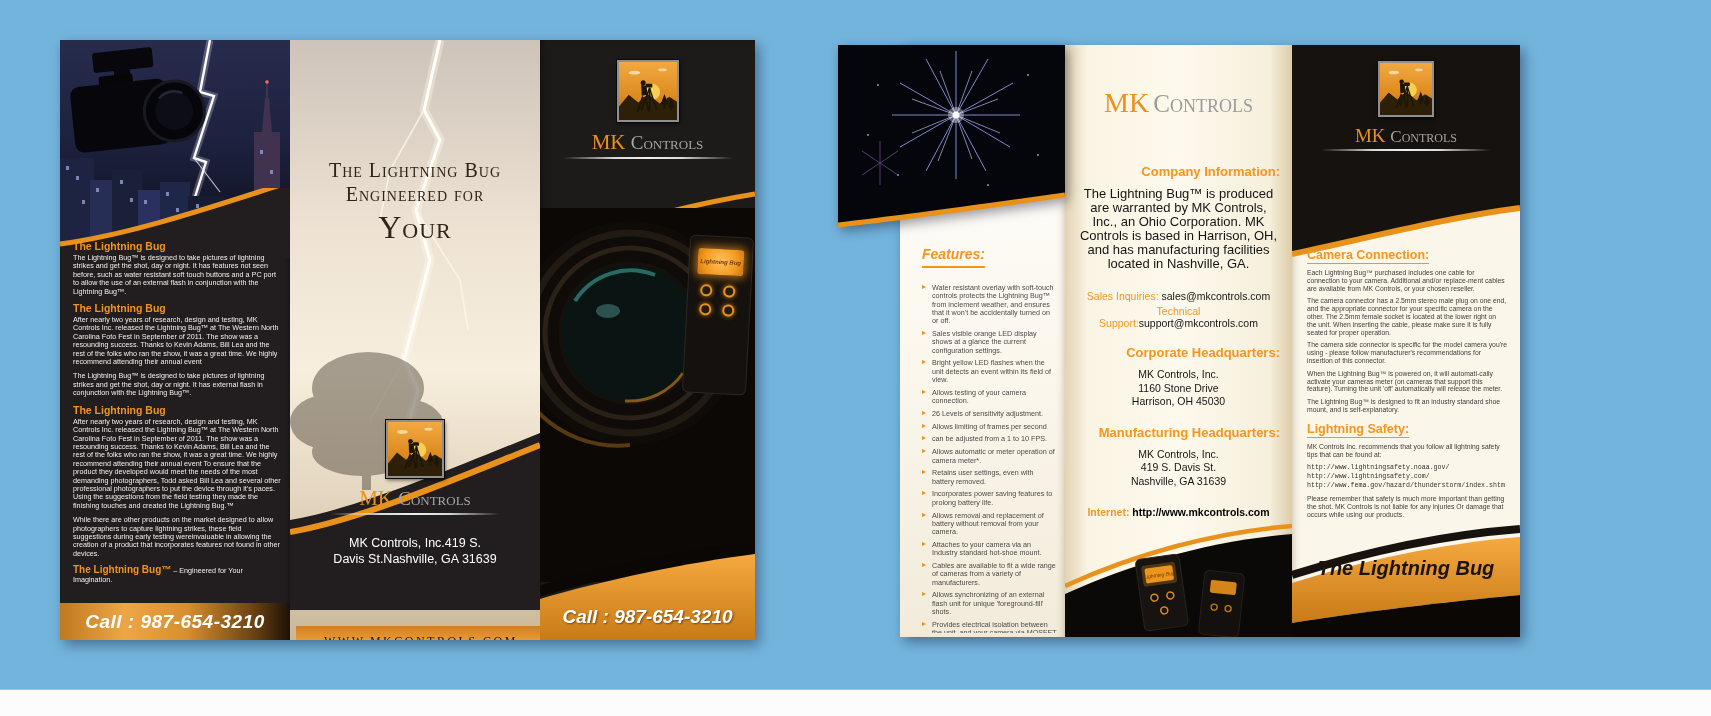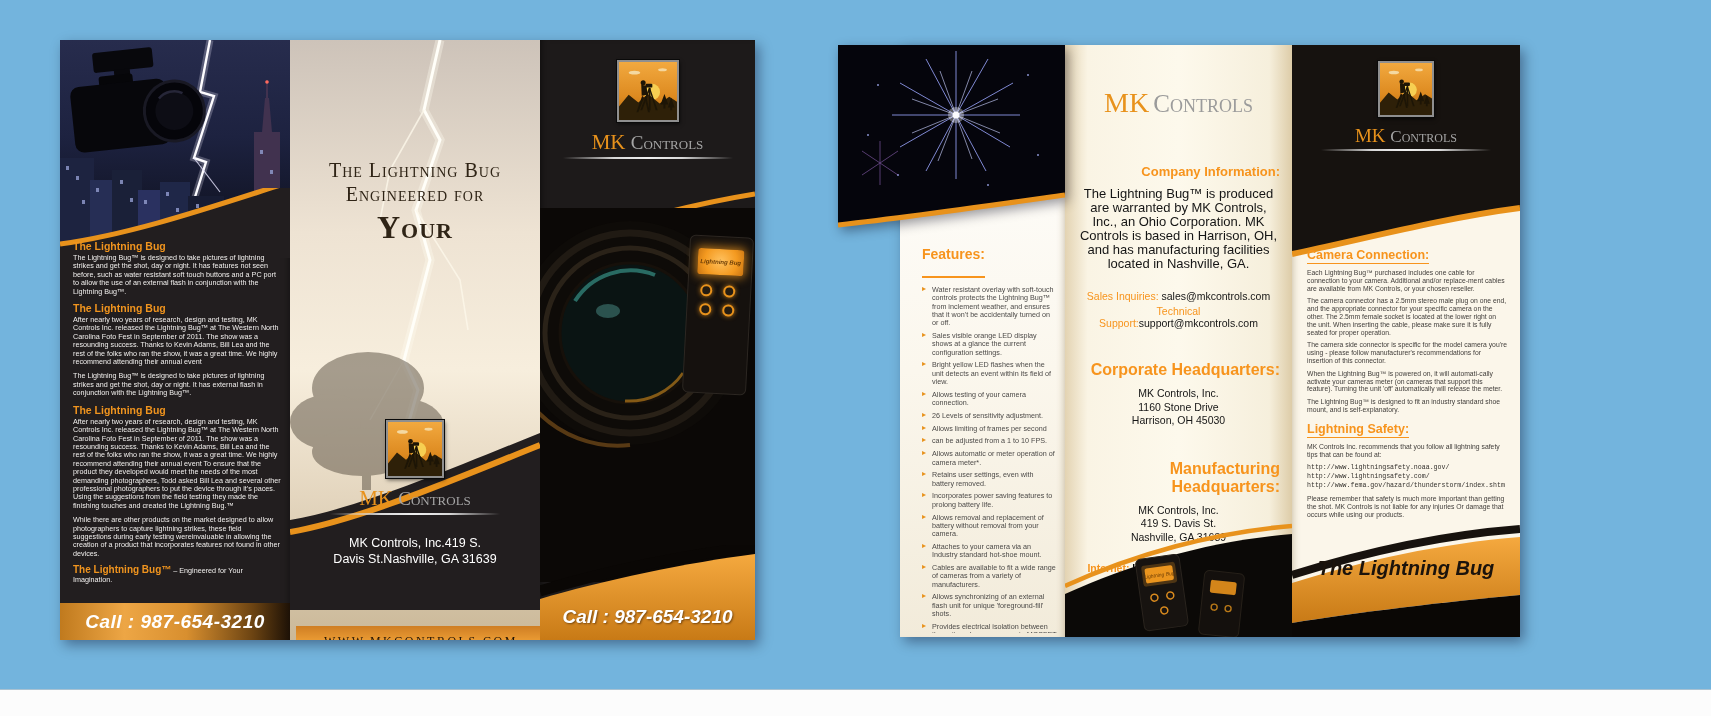--- a/index.html
+++ b/index.html
@@ -30,21 +30,21 @@
               text-align:center; color:#fff; font-style:italic; font-weight:bold; font-size:19px;
               letter-spacing:.5px;
               background:linear-gradient(90deg,#c07a1e 0%,#eda645 28%,#d88f2f 55%,#6b4312 84%,#1d1106 100%); }
 
   .lp2-bolt, .lp2-tree { position:absolute; pointer-events:none; }
   .lp2-bolt { left:0; top:0; }
   .lp2-tree { left:0; bottom:150px; opacity:.55; }
   .lp2-title { position:absolute; left:0; top:118px; width:100%; text-align:center;
                font-family:"Liberation Serif", serif; font-variant:small-caps; color:#2f2416; }
   .lp2-title .t-sm { font-size:20px; letter-spacing:1px; line-height:24px; }
-  .lp2-title .t-lg { font-size:32px; letter-spacing:1px; line-height:36px; margin:3px 4px;font-weight:bold; }
+  .lp2-title .t-lg { font-size:32px; letter-spacing:1px; line-height:36px; margin:3px 4px; }
   .lp2-dark { position:absolute; left:0; bottom:30px; width:250px; height:235px; }
   .lp2-logoarea { position:absolute; left:0; bottom:30px; width:100%; height:190px;
                   display:flex; flex-direction:column; align-items:center; }
   .website-bar { position:absolute; left:6px; bottom:0; width:100%; height:14px; line-height:30px;
                  text-align:center; background:linear-gradient(180deg,#cf7e23,#e99a33);
                  font-family:"Liberation Serif", serif; font-weight:normal; font-size:12px;
                  color:#241505; text-transform:uppercase; letter-spacing:2.5px; }
 
   .logo-frame { border:2px solid #8f8f8f; box-shadow:0 0 0 1px #0a0a0a, 1px 2px 4px rgba(0,0,0,.6); display:block; }
   .wordmark { font-family:"Liberation Serif", serif; white-space:nowrap; }
@@ -75,32 +75,32 @@
   .rp1 { width:165px; background:linear-gradient(180deg,#ffffff 0%,#fbf7ed 55%,#f2ebda 100%);
          box-shadow:inset -7px 0 10px -8px rgba(90,60,10,.45); }
   .rp2 { width:227px; background:linear-gradient(90deg,#e3d3b2 0%,#faf4e4 10%,#fdf9ec 50%,#f6efdc 90%,#ddcca8 100%); }
   .rp3 { width:228px; background:#fbf6ea; box-shadow:inset 7px 0 10px -8px rgba(90,60,10,.45); }
 
   .fireworks-block { position:absolute; left:838px; top:45px; width:227px; height:186px; z-index:5;
                      filter:drop-shadow(3px 4px 6px rgba(0,0,20,.4)); }
 
   .rp1-content { position:absolute; left:22px; right:8px; top:200px; bottom:4px; overflow:hidden; }
   .feat-h { display:inline-block; color:#f7941d; font-weight:bold; font-size:14px;
-            border-bottom:2px solid #f7941d; padding-bottom:14px; margin-bottom:8px; }
+            border-bottom:2px solid #f7941d; padding-bottom:4px; margin-bottom:16px;font-style:italic; }
   .feat-list { list-style:none; }
   .feat-list li { position:relative; padding-left:10px; font-size:7.2px; line-height:8.3px;
                   color:#4c4a48; margin-bottom:4.5px; }
   .blt { position:absolute; left:0; top:-1px; color:#e8921c; font-size:8px; }
 
   .rp2-header { position:absolute; top:42px; width:100%; text-align:center; }
   .rp2-header .wm-mk { font-size:28px; }
   .rp2-header .wm-ct { font-size:25px; color:#9b9b9b; }
   .rp2-content { position:absolute; top:105px; left:12px; right:12px; text-align:center; }
   .info-h { color:#f7941d; font-weight:bold; font-size:13px; margin:14px 0 8px;text-align:right; }
-  .info-h.big { font-size:16px; margin-top:32px; }
+  .info-h.big { font-size:13px; margin-top:16px; }
   .info-body { font-size:13px; line-height:14px; color:#151515; }
   .contact-line { font-size:10.5px; color:#151515; margin-top:3px; }
   .contact-line .lbl { color:#f7941d;margin-top:8px; }
   .addr { font-size:10.5px; line-height:13.5px; color:#151515; }
   .inet { font-size:10.5px; margin-top:18px; color:#000; font-weight:bold; }
   .inet .lbl { color:#f7941d; font-weight:bold; }
   .rp2-photo { position:absolute; left:0; bottom:0; width:227px; height:115px; }
 
   .rp3-top { position:absolute; left:0; top:0; width:100%; height:158px; background:#16120f;
              display:flex; flex-direction:column; align-items:center; }

